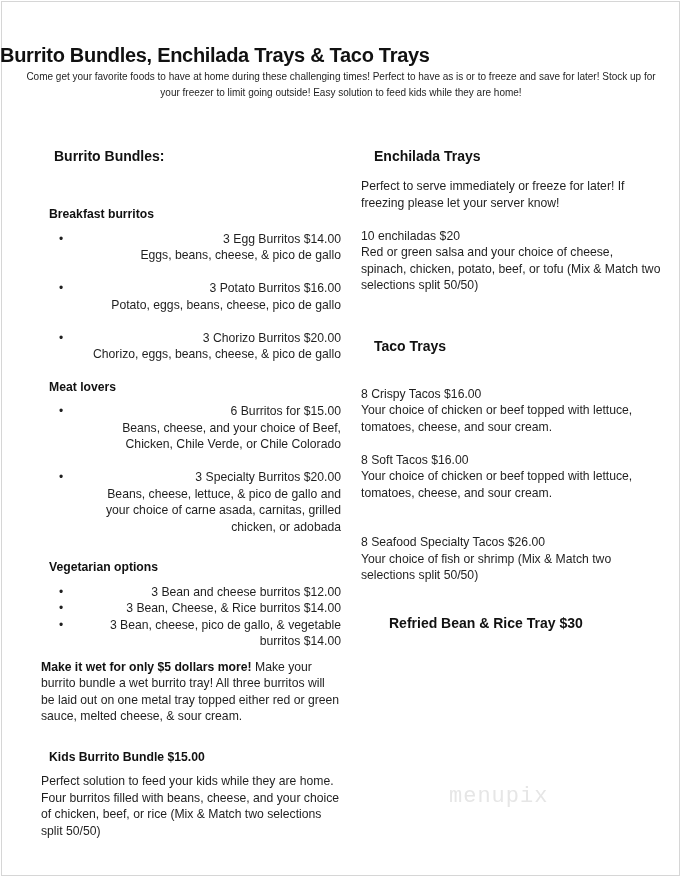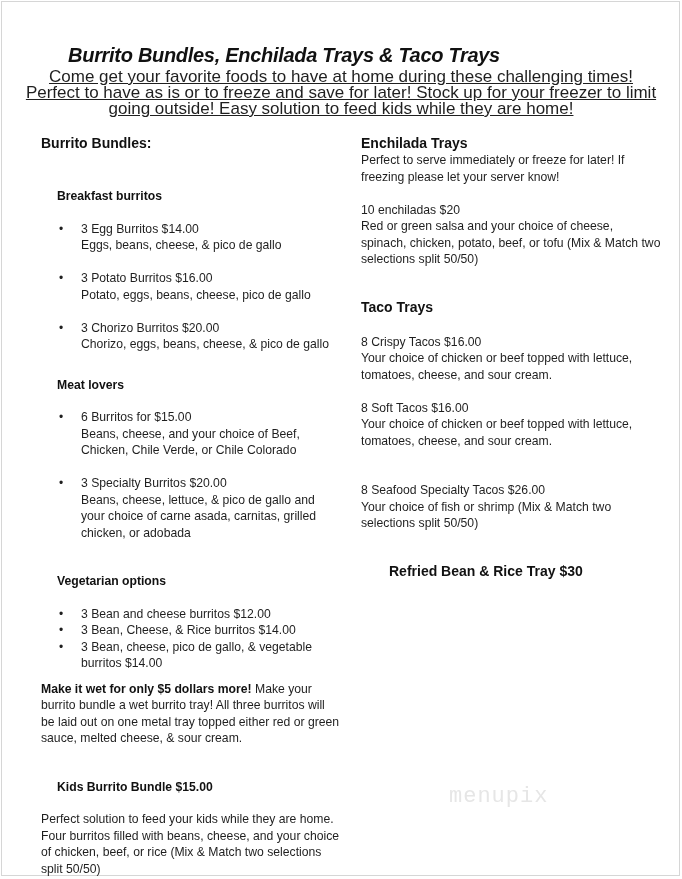--- a/index.html
+++ b/index.html
@@ -1,29 +1,29 @@
 <!DOCTYPE html>
 <html><head>
 <meta charset="utf-8">
 <style>
   html, body { margin: 0; padding: 0; background: #ffffff; }
   body { width: 682px; height: 879px; position: relative; overflow: hidden; font-family: "Liberation Sans", sans-serif; color: #1a1a1a; }
   .page { position: absolute; left: 1px; top: 1px; width: 679px; height: 875px; border: 1px solid #d6d6d6; box-sizing: border-box; background: #fff; }
-  .title { position: absolute; top: 44px; left: 0; width: 568px; text-align: center; font-size: 20px; font-weight: bold; letter-spacing: -0.3px; color: #111; font-style: italic; }
-  .intro { position: absolute; top: 69px; left: 20px; width: 642px; text-align: center; font-size: 17px; line-height: 16px; color: #1f1f1f; text-decoration: underline; }
+  .title { position: absolute; top: 44px; left: 0; width: 568px; font-size: 20px; font-weight: bold; letter-spacing: -0.3px; color: #111; }
+  .intro { position: absolute; top: 69px; left: 20px; width: 642px; text-align: center; font-size: 10px; line-height: 16px; color: #1f1f1f; }
   .col { position: absolute; font-size: 12.2px; line-height: 16.5px; color: #1f1f1f; }
   .col-left { left: 41px; top: 134px; width: 300px; }
   .col-right { left: 361px; top: 134px; width: 300px; }
-  .h2 { font-weight: bold; font-size: 14px; color: #111; margin: 0; line-height: 18px; }
-  .h3 { font-weight: bold; font-size: 12.2px; color: #111; margin: 16px; line-height: 16.5px; }
+  .h2 { font-weight: bold; font-size: 14px; color: #111; margin: 13px; line-height: 18px; }
+  .h3 { font-weight: bold; font-size: 12.2px; color: #111; margin: 8px; line-height: 16.5px; }
   .gap { height: 16.5px; }
   ul { list-style: none; margin: 0; padding: 0; }
   li { position: relative; padding-left: 40px; }
   li .bullet { position: absolute; left: 18px; top: 0; font-size: 12px; }
-  .text { display: block; }
+  .text { display: block; text-align: right; }
   .bold { font-weight: bold; color: #111; }
   .watermark { position: absolute; left: 449px; top: 784px; font-size: 22px; color: #e6e6e6; letter-spacing: 1px; font-family: Liberation Mono, monospace; font-weight: 200; }
   .h2-big { font-weight: bold; font-size: 14px; color: #111; line-height: 18px; padding-left: 28px; }
 </style>
 </head>
 <body>
 
 <div class="page"></div>
 
 <div class="title">Burrito Bundles, Enchilada Trays &amp; Taco Trays</div>

